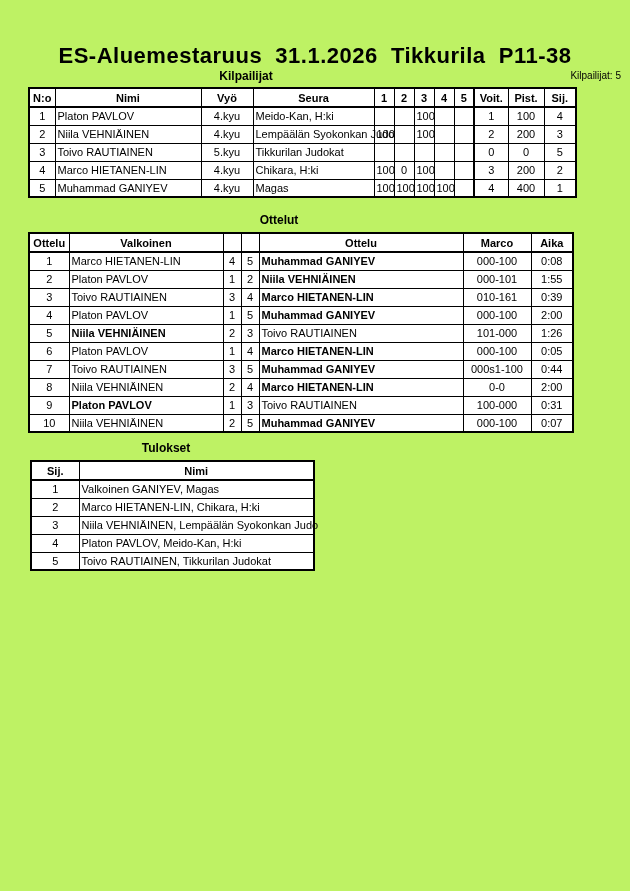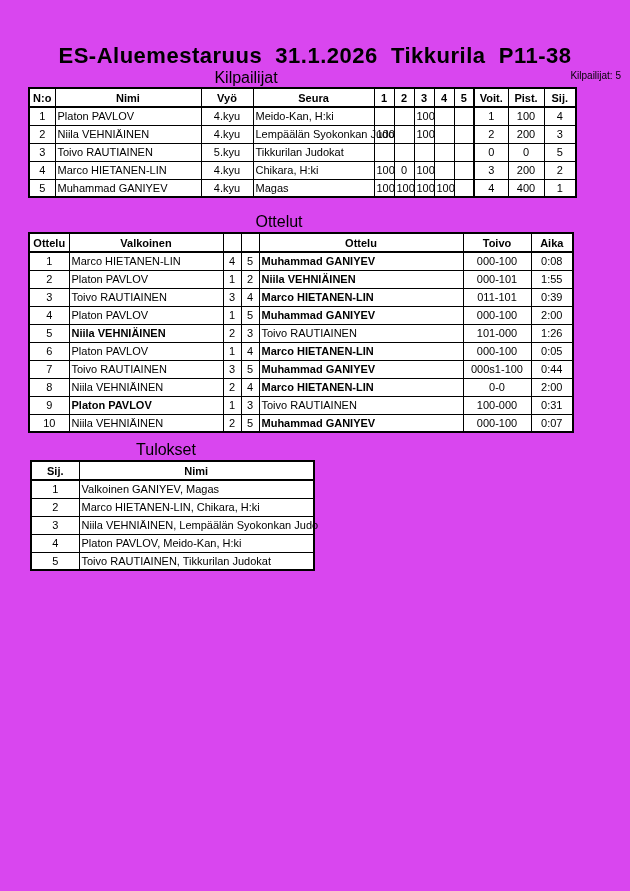--- a/index.html
+++ b/index.html
@@ -1,28 +1,28 @@
 <!DOCTYPE html>
 <html><head>
 <meta charset="utf-8">
 <style>
   * { box-sizing: border-box; }
   html,body { margin:0; padding:0; background:#ffffff; }
   .page {
-    position:relative; width:630px; height:891px; background:#d946ef;
+    position:relative; width:630px; height:891px; background:#bef264;
     font-family:"Liberation Sans","DejaVu Sans",sans-serif; color:#000000;
     overflow:hidden;
   }
   .doc-title {
     position:absolute; top:43px; left:0; width:630px; text-align:center;
     font-size:22px; font-weight:bold; white-space:pre; letter-spacing:0.5px;
   }
   .section-title {
     position:absolute; transform:translateX(-50%);
-    font-size:16px; font-weight:normal; white-space:nowrap;
+    font-size:12px; font-weight:bold; white-space:nowrap;
   }
   #sec-competitors { left:246px; top:69px; }
   #sec-matches    { left:279px; top:213px; }
   #sec-results    { left:166px; top:441px; }
   .count-label {
     position:absolute; top:70px; left:471px; width:150px; text-align:right;
     font-size:10px;
   }
   table.sheet {
     position:absolute; border-collapse:collapse; table-layout:fixed;
@@ -169,21 +169,21 @@
         <col style="width:68px">
         <col style="width:42px">
     </colgroup>
     <thead>
       <tr>
         <th>Ottelu</th>
         <th>Valkoinen</th>
         <th></th>
         <th></th>
         <th>Ottelu</th>
-        <th>Toivo</th>
+        <th>Marco</th>
         <th>Aika</th>
       </tr>
     </thead>
     <tbody>
         <tr>
           <td>1</td>
           <td class="l">Marco HIETANEN-LIN</td>
           <td>4</td>
           <td>5</td>
           <td class="l b">Muhammad GANIYEV</td>
@@ -198,21 +198,21 @@
           <td class="l b">Niila VEHNIÄINEN</td>
           <td>000-101</td>
           <td>1:55</td>
         </tr>
         <tr>
           <td>3</td>
           <td class="l">Toivo RAUTIAINEN</td>
           <td>3</td>
           <td>4</td>
           <td class="l b">Marco HIETANEN-LIN</td>
-          <td>011-101</td>
+          <td>010-161</td>
           <td>0:39</td>
         </tr>
         <tr>
           <td>4</td>
           <td class="l">Platon PAVLOV</td>
           <td>1</td>
           <td>5</td>
           <td class="l b">Muhammad GANIYEV</td>
           <td>000-100</td>
           <td>2:00</td>

